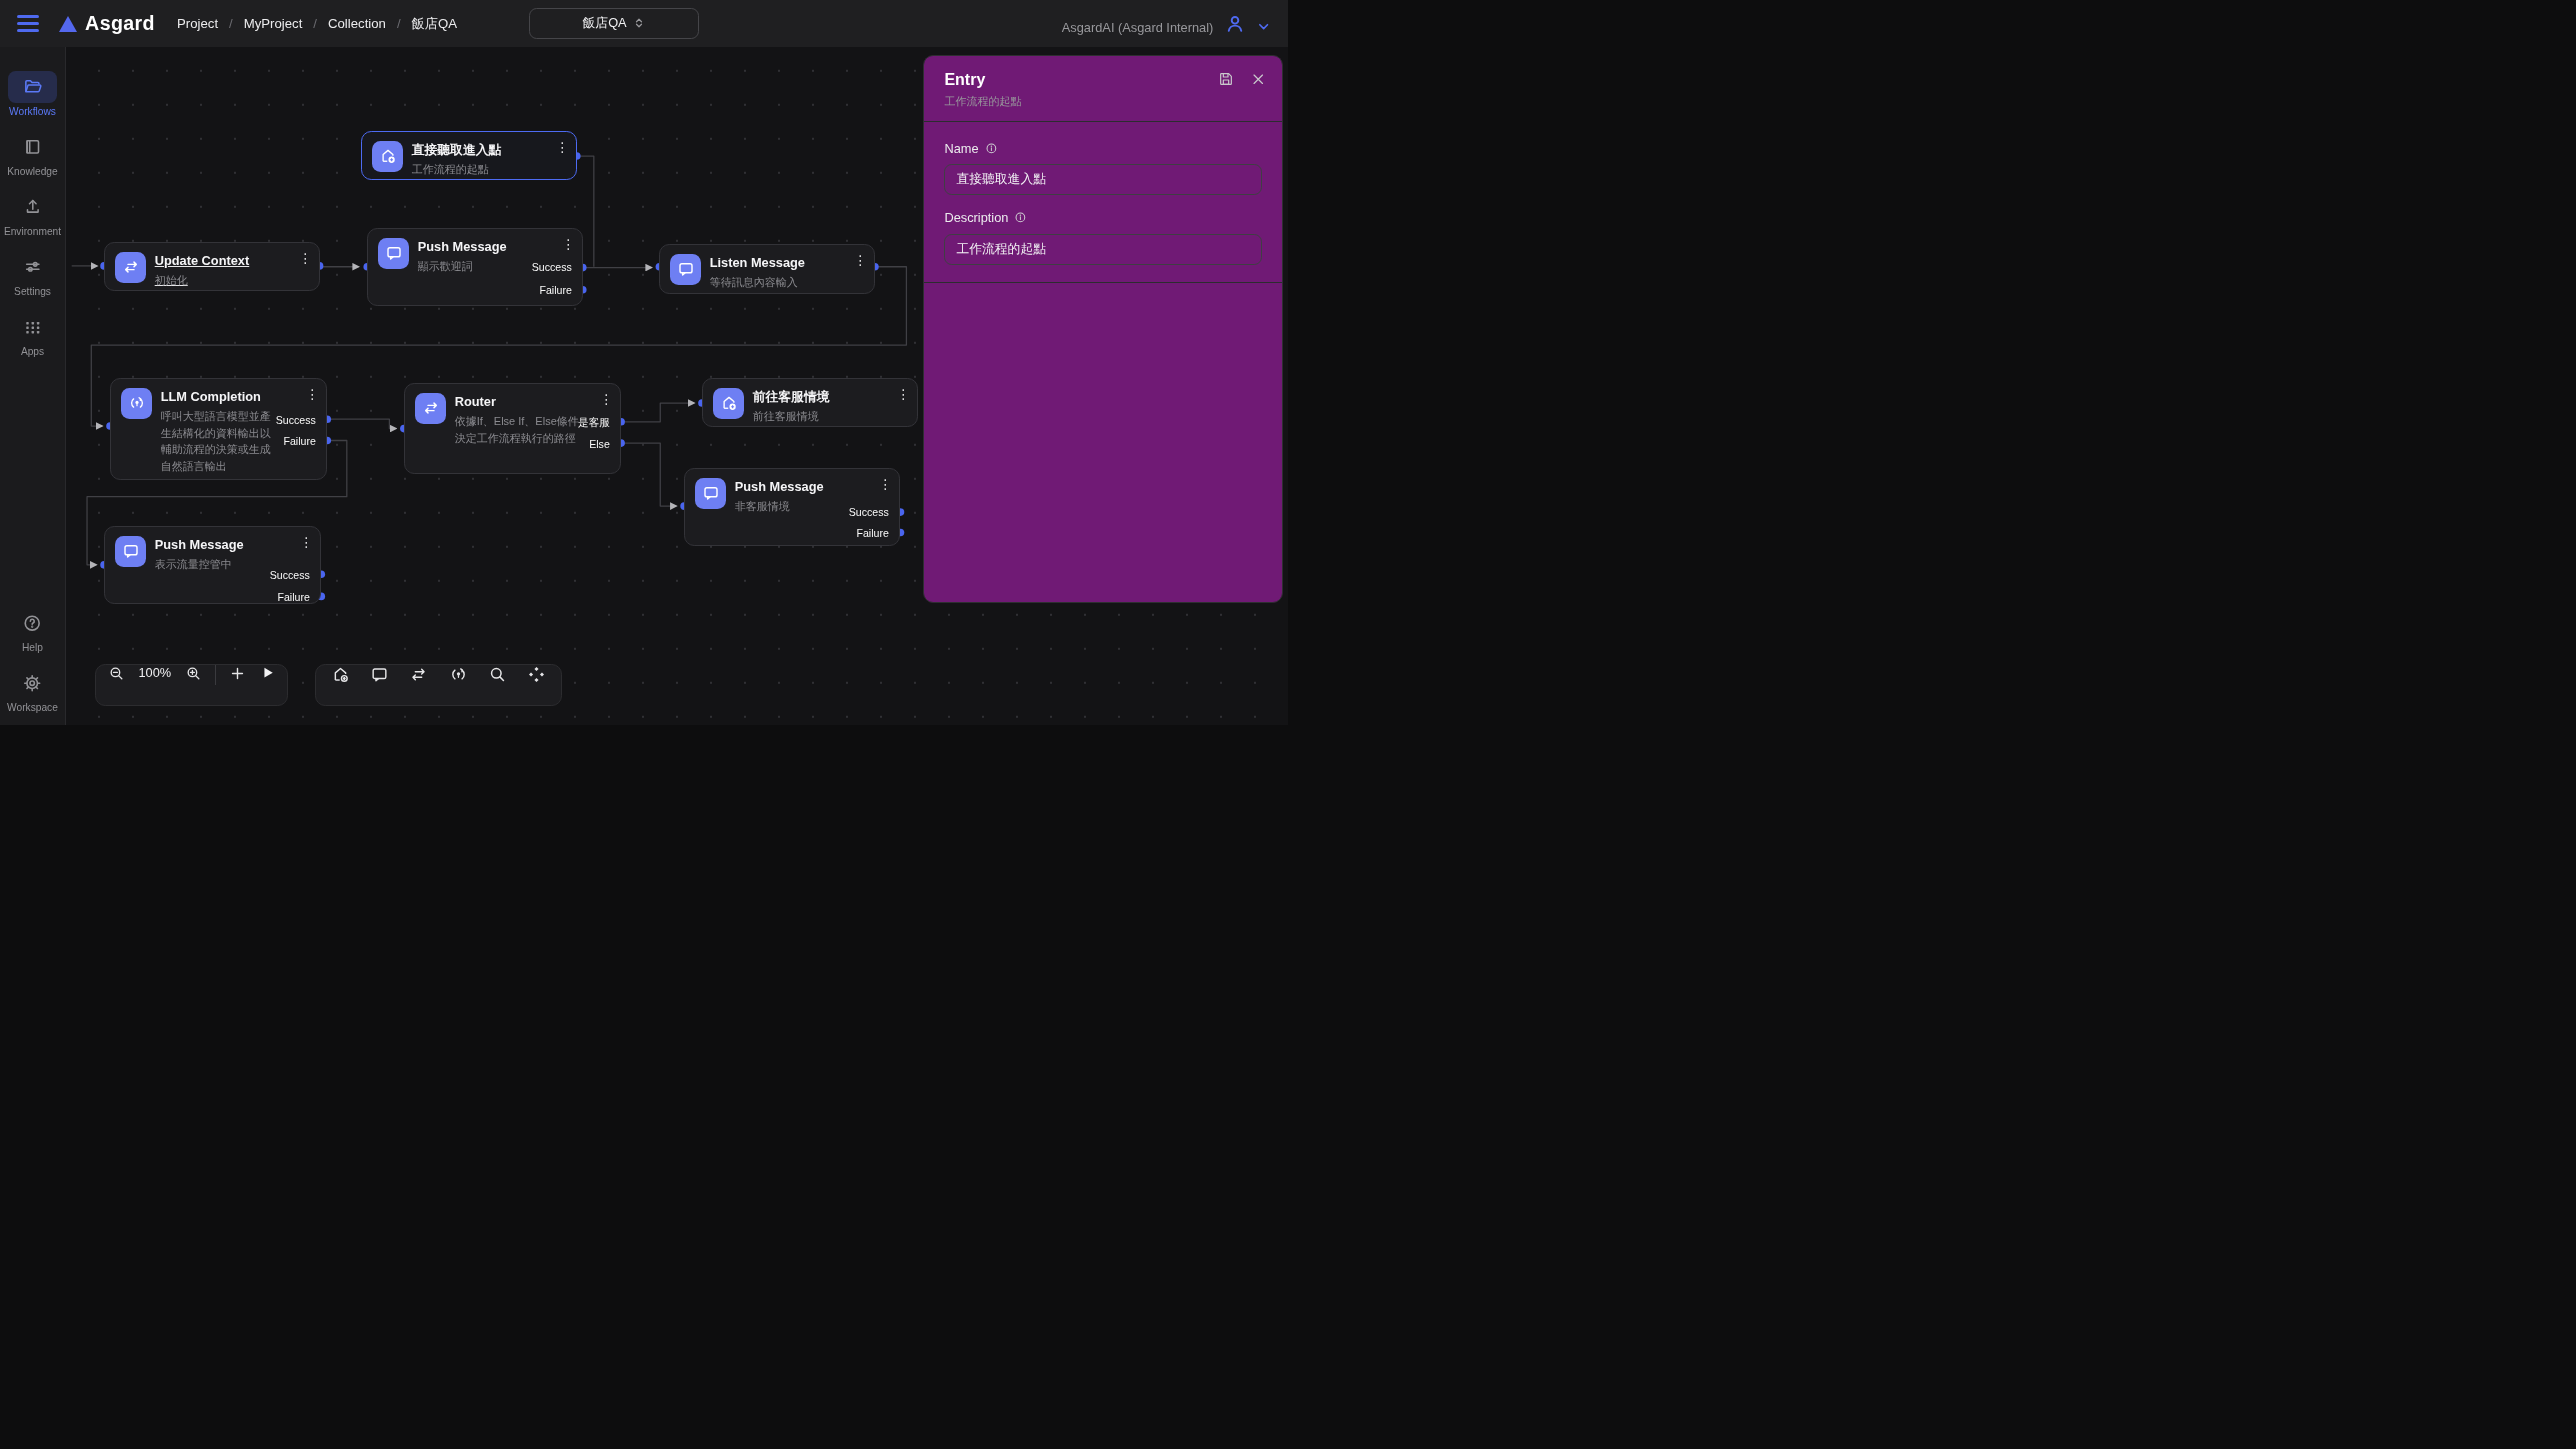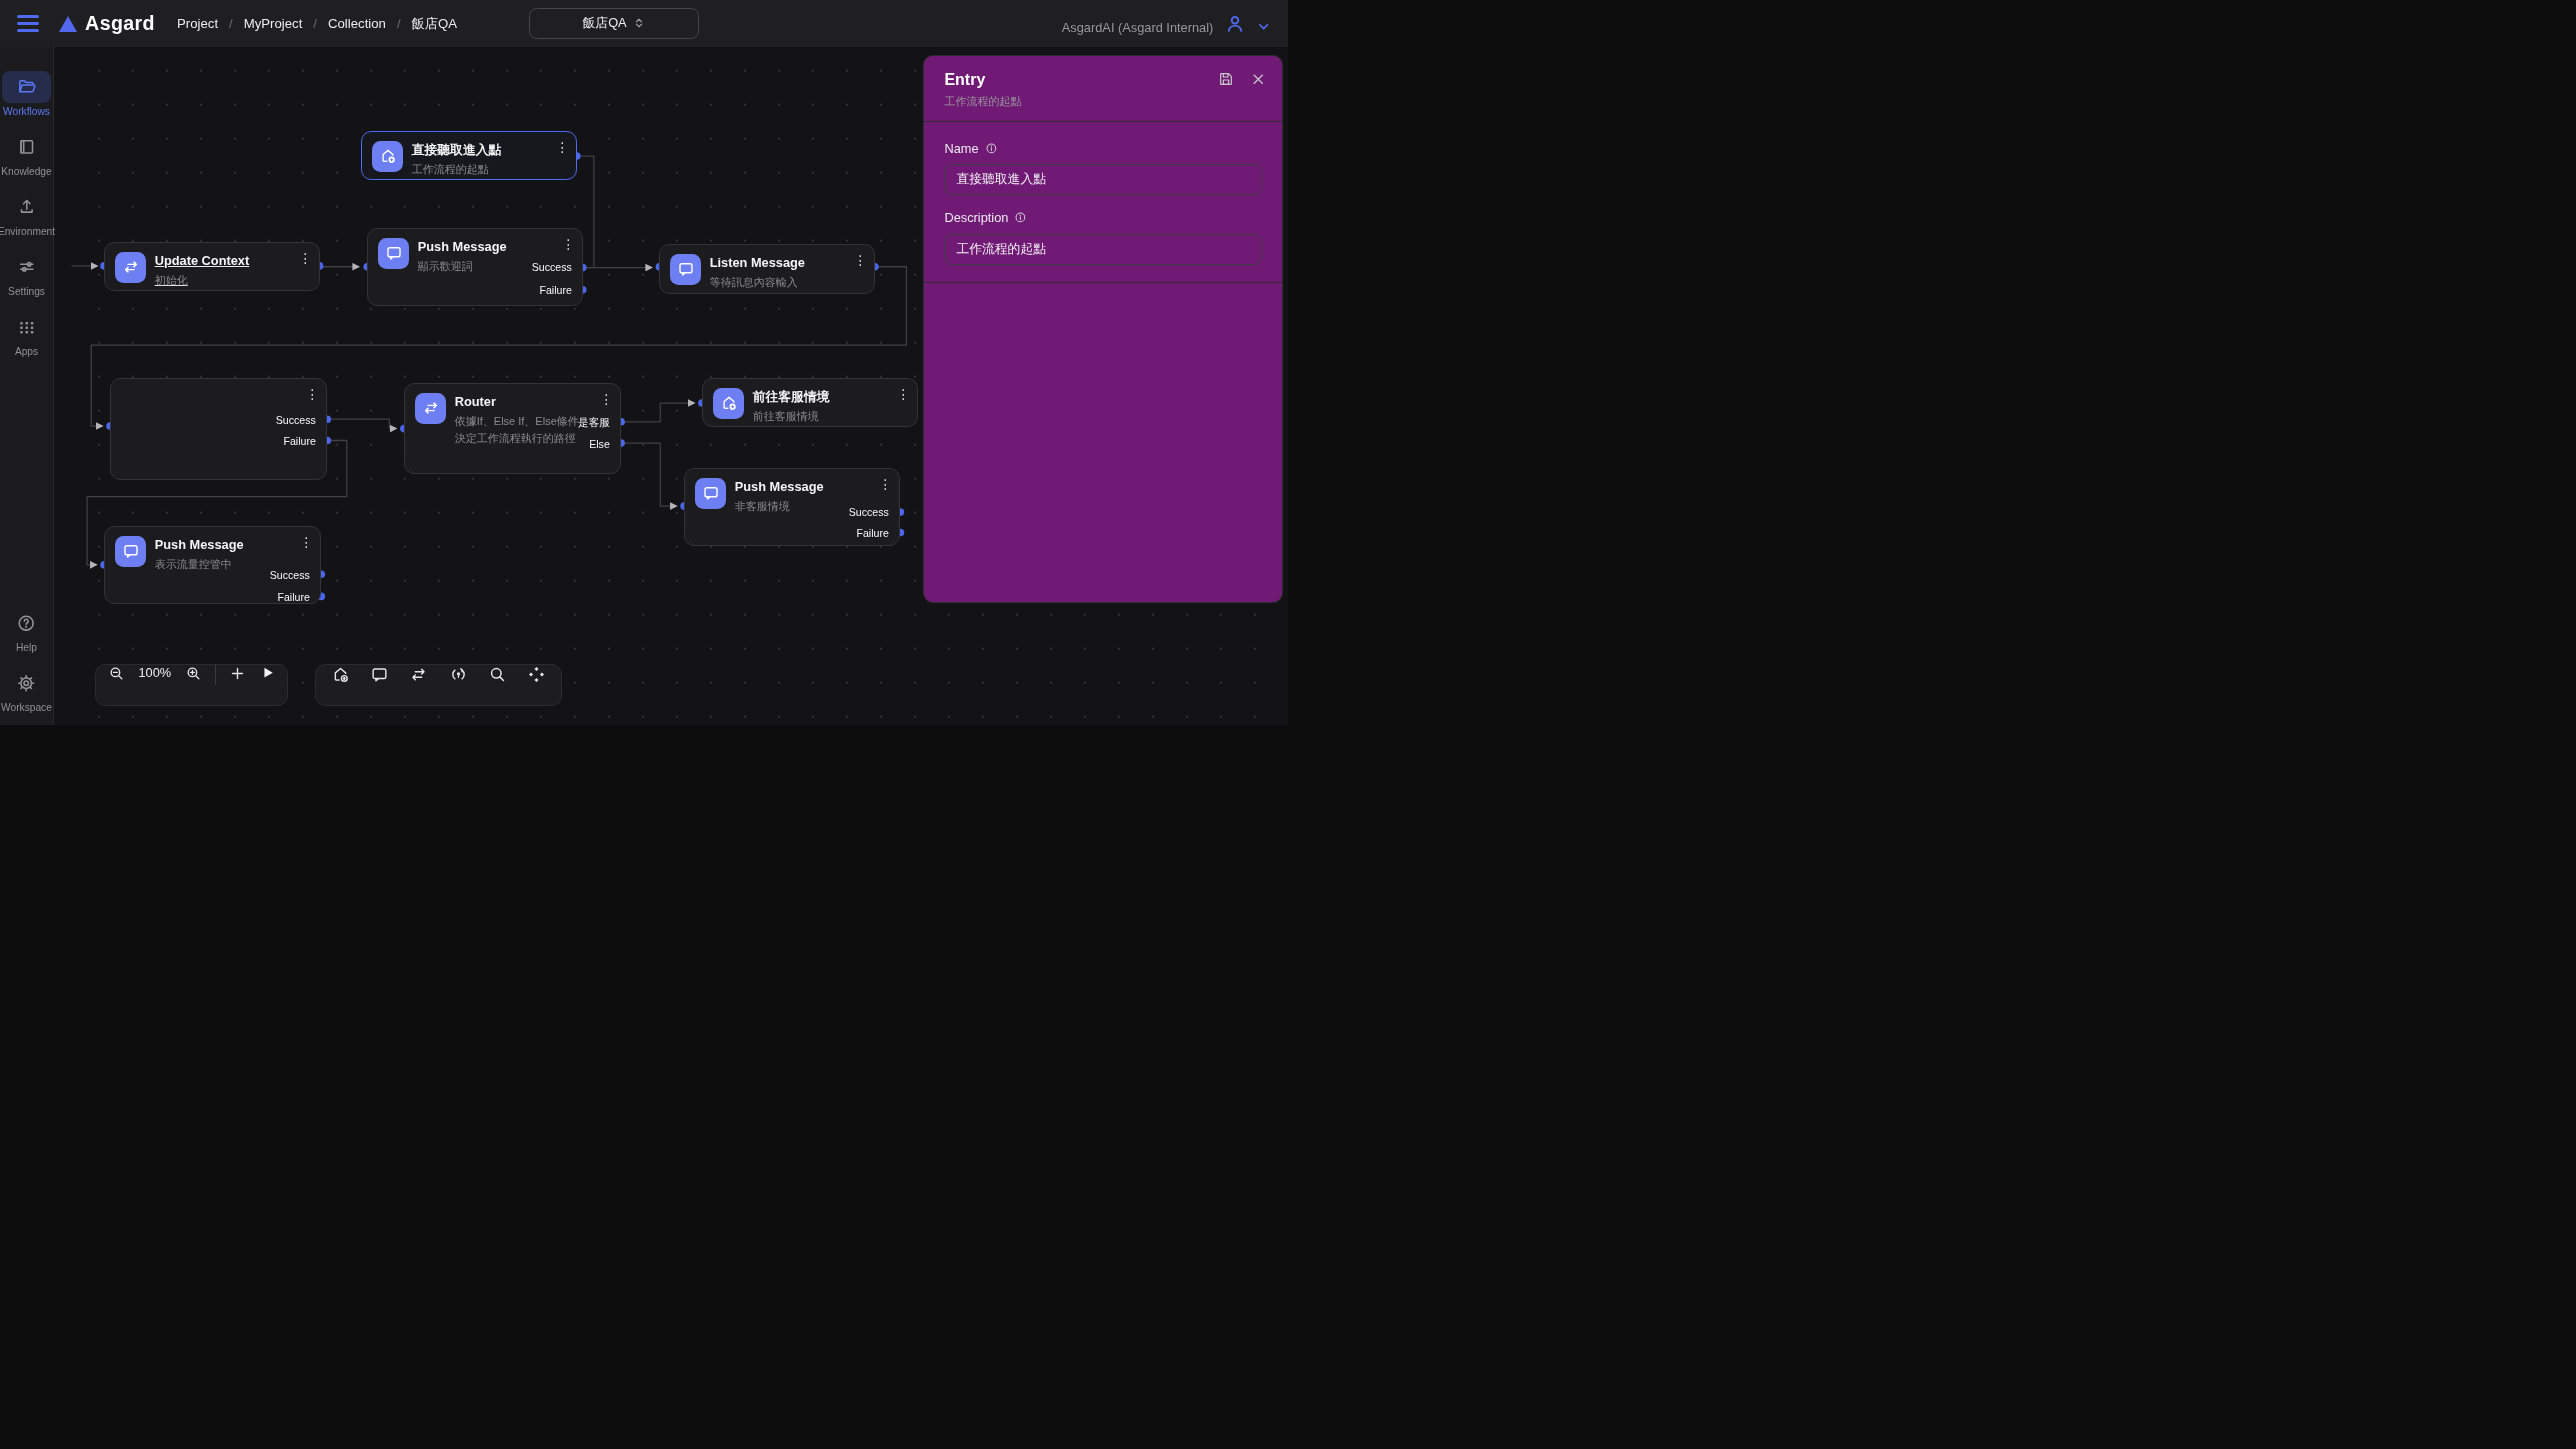--- a/index.html
+++ b/index.html
@@ -17,21 +17,21 @@
   .logo-text { font-size:19.6px; font-weight:bold; letter-spacing:0.4px; color:#fff; }
   .crumbs { display:flex; align-items:center; gap:11px; font-size:13.2px; color:#ececee; }
   .crumbs .sep { color:#6b6b70; }
   .wf-select { position:absolute; left:529px; top:7.7px; width:170px; height:31px; border:0.9px solid #454549;
                border-radius:7.7px; background:transparent; display:flex; align-items:center; justify-content:center;
                gap:6.8px; color:#f0f0f2; font-size:12.8px; cursor:pointer; }
   .header-right { margin-left:auto; display:flex; align-items:flex-end; gap:10.2px; }
   .account-name { color:#98989c; font-size:12.8px; }
 
   
-  .sidebar { position:absolute; top:47px; left:0; bottom:0; width:54px; background:#1b1b1d;
+  .sidebar { position:absolute; top:47px; left:0; bottom:0; width:66px; background:#1b1b1d;
              border-right:0.9px solid #29292c; display:flex; flex-direction:column; align-items:center;
              padding:24px 0 12px; z-index:20; }
   .side-item { display:flex; flex-direction:column; align-items:center; margin-bottom:14.5px; cursor:pointer; width:60px; }
   .side-icon-box { width:49px; height:32px; border-radius:7.7px; display:flex; align-items:center; justify-content:center; }
   .side-item.active .side-icon-box { background:#262c4b; }
   .side-label { font-size:10.2px; color:#929296; margin-top:2.6px; }
   .side-item.active .side-label { color:#5b79f7; }
   .side-bottom { margin-top:auto; }
 
   
@@ -307,20 +307,35 @@
           </div>
         <div>
           <div class="node-title">Listen Message</div>
           <div class="node-sub">等待訊息內容輸入</div>
         </div>
       </div>
       <div class="kebab">⋮</div>
     </div>
 
     <div class="node" style="left:40px; top:331px; width:217px; height:102px;">
+      <div class="node-head">
+        <div class="node-icon">
+            <svg class="icon" width="18" height="18" viewBox="0 0 24 24" fill="none" stroke="#fff" stroke-width="1.8" stroke-linecap="round">
+              <path d="M7.5 17.5a7 7 0 0 1 0-11"></path>
+              <path d="M16.5 6.5a7 7 0 0 1 0 11"></path>
+              <path d="M14.8 4.9l1.9 1.4-.3 2.2"></path>
+              <circle cx="12" cy="11.2" r="2.1" fill="#fff" stroke="none"></circle>
+              <path d="M12 13.3v2.2" stroke-width="1.6"></path>
+            </svg>
+          </div>
+        <div style="max-width:112px">
+          <div class="node-title">LLM Completion</div>
+          <div class="node-sub">呼叫大型語言模型並產生結構化的資料輸出以輔助流程的決策或生成自然語言輸出</div>
+        </div>
+      </div>
       <div class="kebab">⋮</div>
       <span class="out-label" style="top:35px">Success</span>
       <span class="out-label" style="top:56px">Failure</span>
     </div>
 
     <div class="node" style="left:334px; top:336px; width:217px; height:91px;">
       <div class="node-head">
         <div class="node-icon">
             <svg class="icon" width="18" height="18" viewBox="0 0 24 24" fill="none" stroke="#fff" stroke-width="1.9" stroke-linecap="round" stroke-linejoin="round">
               <path d="M8 8.5h11M16 5.5l3 3-3 3"></path>

